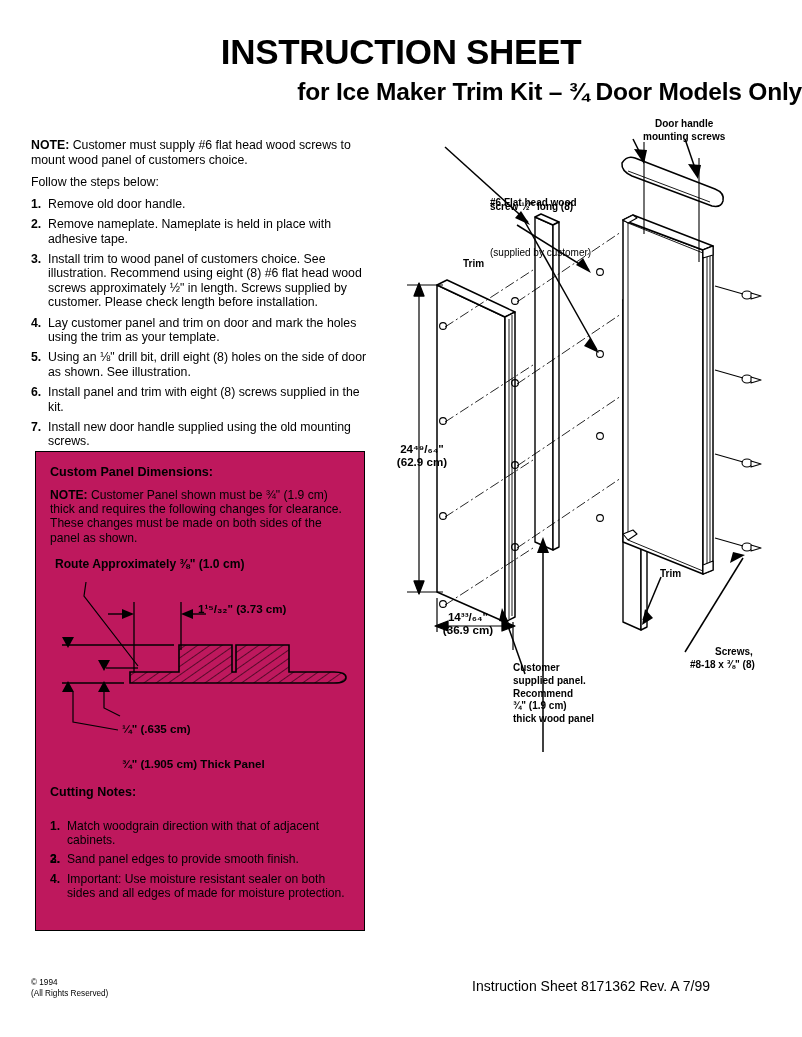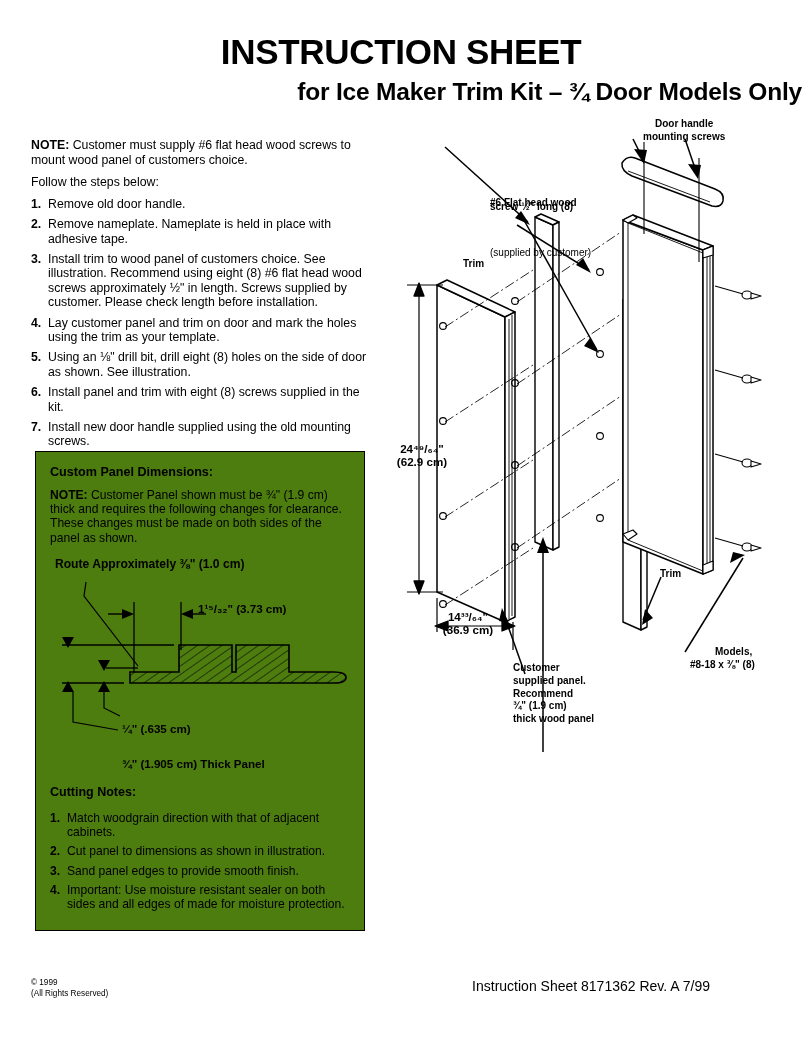--- a/index.html
+++ b/index.html
@@ -32,29 +32,29 @@
     position:relative; padding-left:17px; margin-bottom:6px;
     font-size:12.3px; line-height:14.4px;
   }
   ol.steps > li .num {
     position:absolute; left:0; top:0; font-weight:bold;
   }
 
   
   .panelbox {
     position:absolute; left:35px; top:447px; width:330px; height:480px;
-    border:1.6px solid #000; background:#4d7c0f;
+    border:1.6px solid #000; background:#be185d;
   }
   .pb-inner { padding:13px 14px 0 14px; }
   .pb-head { font-size:12.6px; font-weight:bold; margin-bottom:9px; }
   .pb-note { font-size:12.1px; line-height:14.2px; }
   .pb-route { font-size:12.1px; font-weight:bold; margin-top:12px; padding-left:5px;}
 
   .cutting { position:absolute; left:14px; top:333px; width:305px; }
-  .cut-head { font-size:12.5px; font-weight:bold; margin-bottom:12px; }
+  .cut-head { font-size:12.5px; font-weight:bold; margin-bottom:20px; }
   ol.cutlist { list-style:none; margin:0; padding:0; }
   ol.cutlist > li {
     position:relative; padding-left:17px; margin-bottom:5px;
     font-size:12.1px; line-height:14.2px;
   }
   ol.cutlist > li .num { position:absolute; left:0; top:0; font-weight:bold; }
 
   
   .xsec { position:absolute; left:10px; top:128px; width:312px; height:200px; }
 
@@ -141,21 +141,21 @@
 
       <div style="position:absolute; left:152px; top:22px; font-size:11.6px; font-weight:bold;">1¹⁵/₃₂" (3.73 cm)</div>
       <div style="position:absolute; left:76px; top:142px; font-size:11.6px; font-weight:bold;">¼" (.635 cm)</div>
       <div style="position:absolute; left:76px; top:177px; font-size:11.6px; font-weight:bold;">¾" (1.905 cm) Thick Panel</div>
     </div>
 
     <div class="cutting">
       <div class="cut-head">Cutting Notes:</div>
       <ol class="cutlist">
         <li><span class="num">1.</span><span>Match woodgrain direction with that of adjacent cabinets.</span></li>
-        <li><span class="num">2.</span><span>Cut panel to dimensions as shown in illustration.</span></li>
+        <li><span class="num">2.</span></li>
         <li><span class="num">3.</span><span>Sand panel edges to provide smooth finish.</span></li>
         <li><span class="num">4.</span><span>Important: Use moisture resistant sealer on both sides and all edges of made for moisture protection.</span></li>
       </ol>
     </div>
   </div>
 
   <div class="illus">
     <svg width="410" height="640" viewBox="0 0 410 640">
       <g fill="none" stroke="#000" stroke-width="1.3" stroke-linejoin="round">
 
@@ -322,23 +322,23 @@
 
     <div class="dim" style="left:35px; top:488px; width:96px;">14³³/₆₄"</div>
     <div class="dim" style="left:35px; top:501px; width:96px;">(36.9 cm)</div>
 
     <div class="lbl" style="left:128px; top:540px; white-space:pre-line;">Customer
 supplied panel.
 Recommend
 ¾" (1.9 cm)
 thick wood panel</div>
 
-    <div class="lbl" style="left:330px; top:524px;">Models,</div>
+    <div class="lbl" style="left:330px; top:524px;">Screws,</div>
     <div class="lbl" style="left:305px; top:537px;">#8-18 x ⅜" (8)</div>
   </div>
 
   <div class="foot-l">
-    <div>© 1999</div>
+    <div>© 1994</div>
     <div>(All Rights Reserved)</div>
   </div>
   <div class="foot-r">Instruction Sheet 8171362 Rev. A 7/99</div>
 
 </div>
 
 </body></html>

